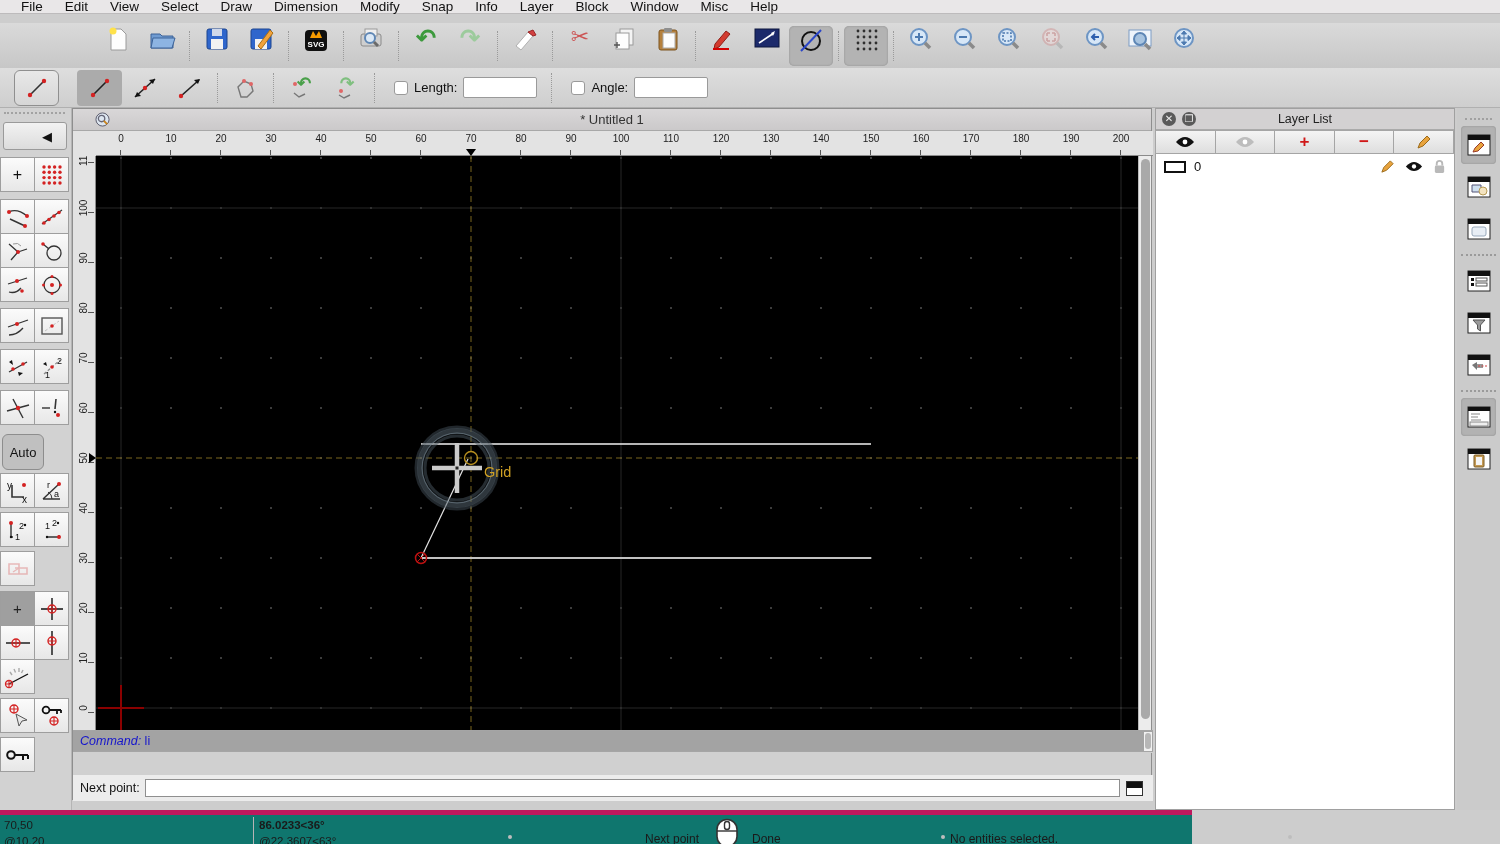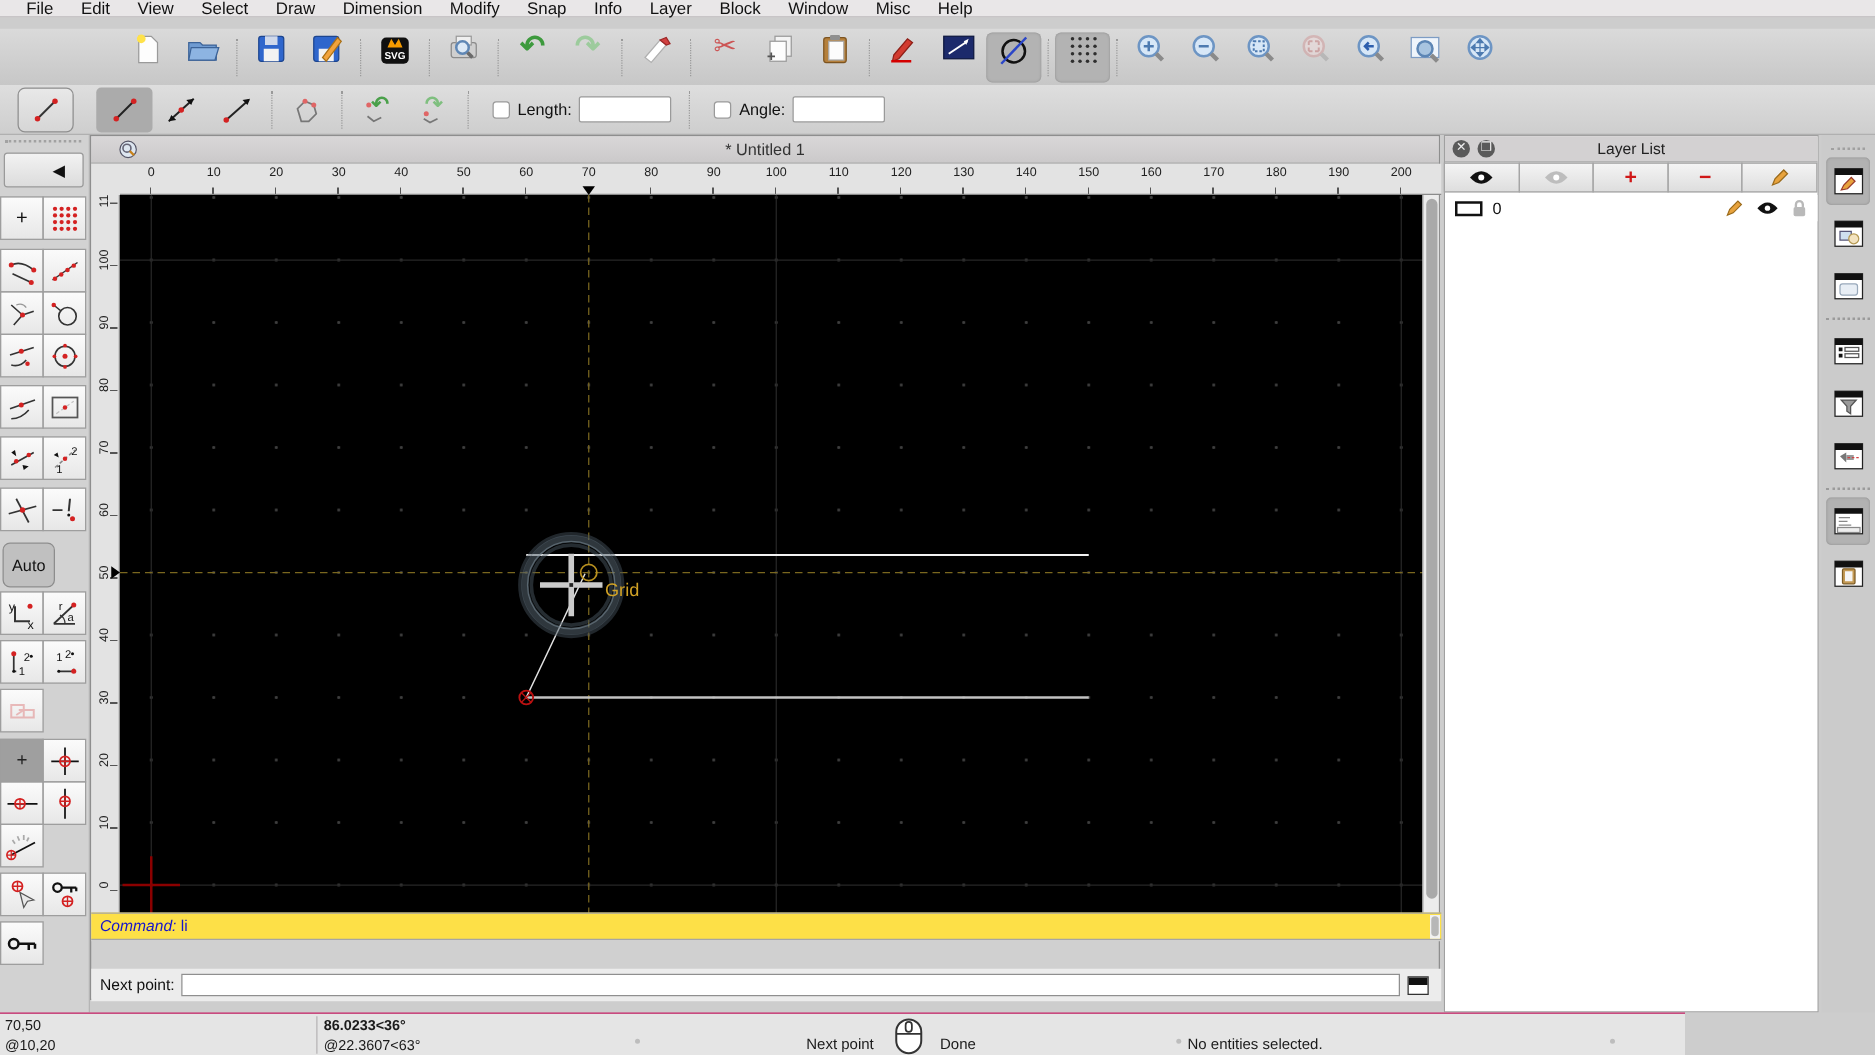--- a/index.html
+++ b/index.html
@@ -77,21 +77,21 @@
   .canvas { position:absolute; left:23px; top:47px; width:1044px; height:580px; background:#000;
     background-image:radial-gradient(#3d3d3d 1px, transparent 1.4px);
     background-size:50px 50px; background-position:0px 27px; }
   .canvas svg { position:absolute; left:0; top:0; }
   .vscroll { position:absolute; right:0; top:47px; width:13px; height:580px; background:#ececec; border-left:1px solid #bbb; }
   .vscroll .thumb { position:absolute; left:2px; top:3px; width:9px; height:560px; background:#a9a9a9; border-radius:5px; }
   .hscroll-row { position:absolute; left:0; top:627px; width:1080px; height:17px; background:#d0d0d0; }
   .hscroll { position:absolute; left:23px; top:2px; width:1000px; height:13px; background:#efefef; border-radius:7px; }
   .hscroll .thumb { position:absolute; left:60px; top:2px; width:825px; height:9px; background:#9b9b9b; border-radius:5px; }
   .grid-status { position:absolute; right:6px; top:1px; font-size:12.5px; color:#111; }
-  .cmd-history { position:absolute; left:0; top:621px; width:1080px; height:22px; background:#fde047;
+  .cmd-history { position:absolute; left:0; top:621px; width:1080px; height:22px; background:#a3a3a3;
     border-top:1px solid #a5a5a5; border-bottom:1px solid #a5a5a5; font-size:12.5px; line-height:21px; color:#1515cc; padding-left:7px; }
   .cmd-history .pfx { font-style:italic; }
   .cmd-sb { position:absolute; right:1px; top:1px; width:8px; height:19px; background:#f1f1f1; }
   .cmd-sb .thumb { position:absolute; left:1px; top:1px; width:6px; height:16px; background:#b7b7b7; border-radius:3px; }
   .prompt-row { position:absolute; left:0; top:666px; width:1080px; height:26px; background:#ececec;
     display:flex; align-items:center; padding-left:7px; font-size:12.5px; }
   .prompt-input { width:975px; height:18px; background:#fff; border:1px solid #8f8f8f; margin-left:5px; }
   .kbd-btn { width:17px; height:15px; border:1px solid #333; margin-left:6px; background:linear-gradient(#111 0 46%,#fff 46%); }
   
   .layerdock { position:absolute; left:1155px; top:108px; width:300px; height:702px; background:#fff; border:1px solid #a0a0a0; }
@@ -107,21 +107,21 @@
   .swatch { width:22px; height:12px; background:#fff; border:2px solid #111; margin-right:8px; }
   .ld-row .spacer { flex:1; }
   .ld-row svg { margin-left:10px; }
   
   .dockstrip { position:absolute; left:1457px; top:108px; width:43px; height:702px; background:#cbcbcb; padding-top:10px; }
   .dock-handle { margin:0 8px 6px 8px; border-top:2px dotted #a0a0a0; }
   .dk { width:35px; height:38px; margin:4px auto 4px auto; display:flex; align-items:center; justify-content:center; border-radius:4px; }
   .dk.pressed { background:#b2b2b2; box-shadow:inset 0 0 2px #888; }
   .dk-sep { margin:6px 4px; border-top:2px dotted #9a9a9a; }
   
-  .statusbar { position:absolute; left:0; top:810px; width:1348px; height:34px; background:#e5e5e5; border-top:1px solid #be185d; font-size:11.5px; color:#1a1a1a; }
+  .statusbar { position:absolute; left:0; top:810px; width:1192px; height:34px; background:#0f766e; border-top:5px solid #be185d; font-size:11.5px; color:#1a1a1a; }
   .statusbar .abs { position:absolute; }
   .st-sep { position:absolute; left:253px; top:2px; height:30px; border-left:1px solid #b6b4b5; }
   .st-dot { position:absolute; width:4px; height:4px; border-radius:50%; background:#bdbdbd; top:20px; }
   .gaptext { white-space:pre; }
 </style>
 </head>
 <body>
 
 <div class="menubar">
 

